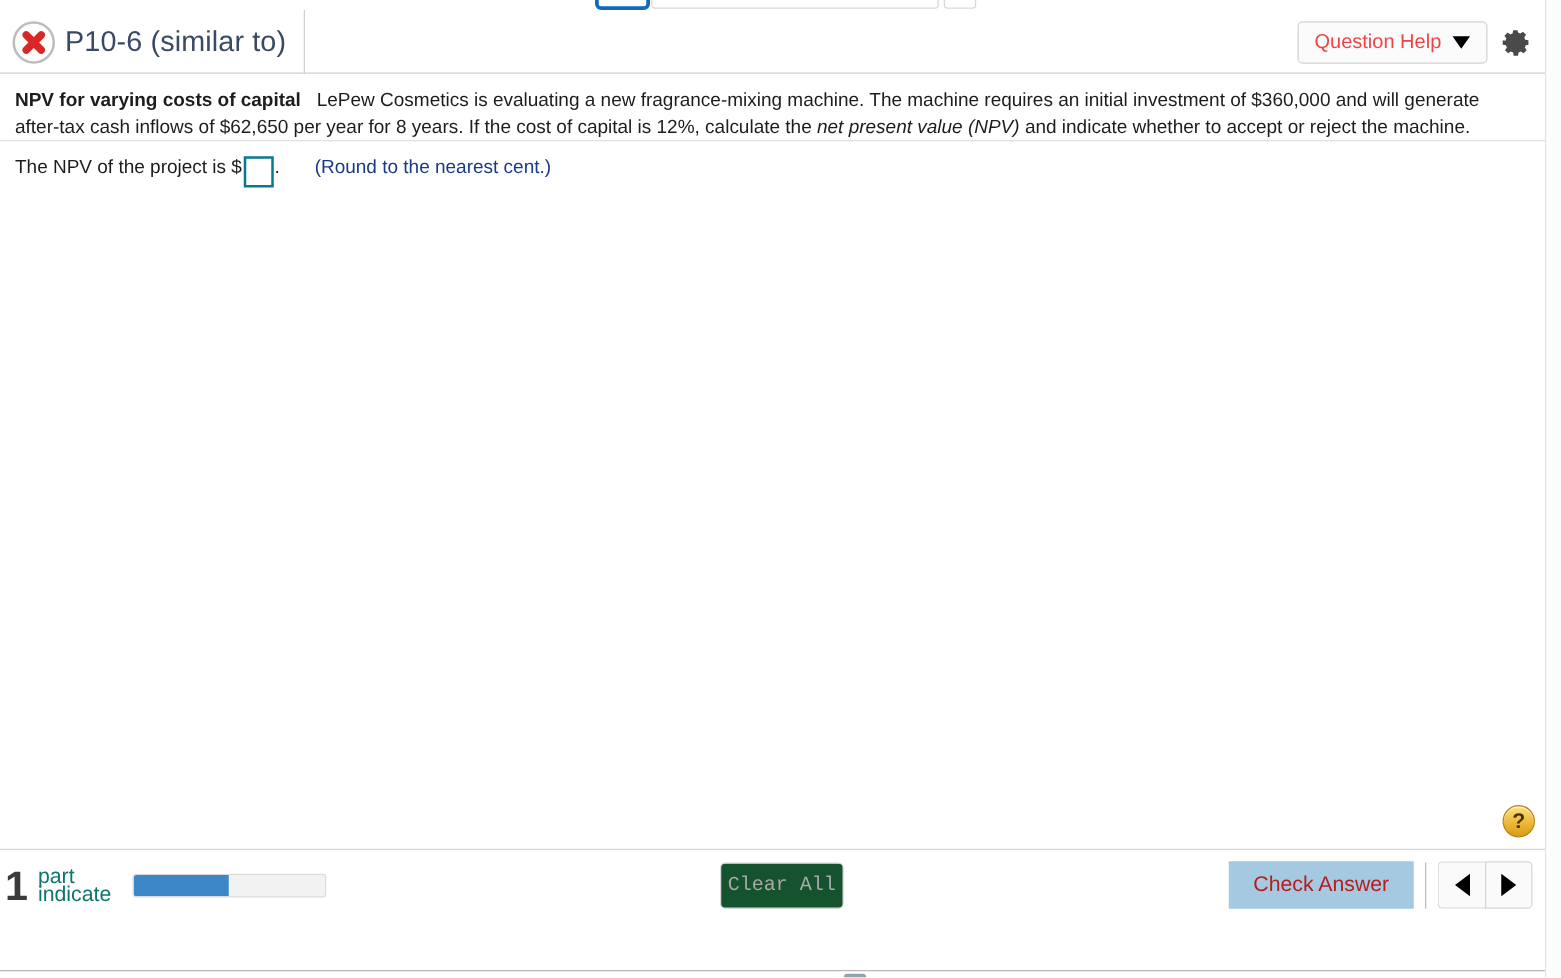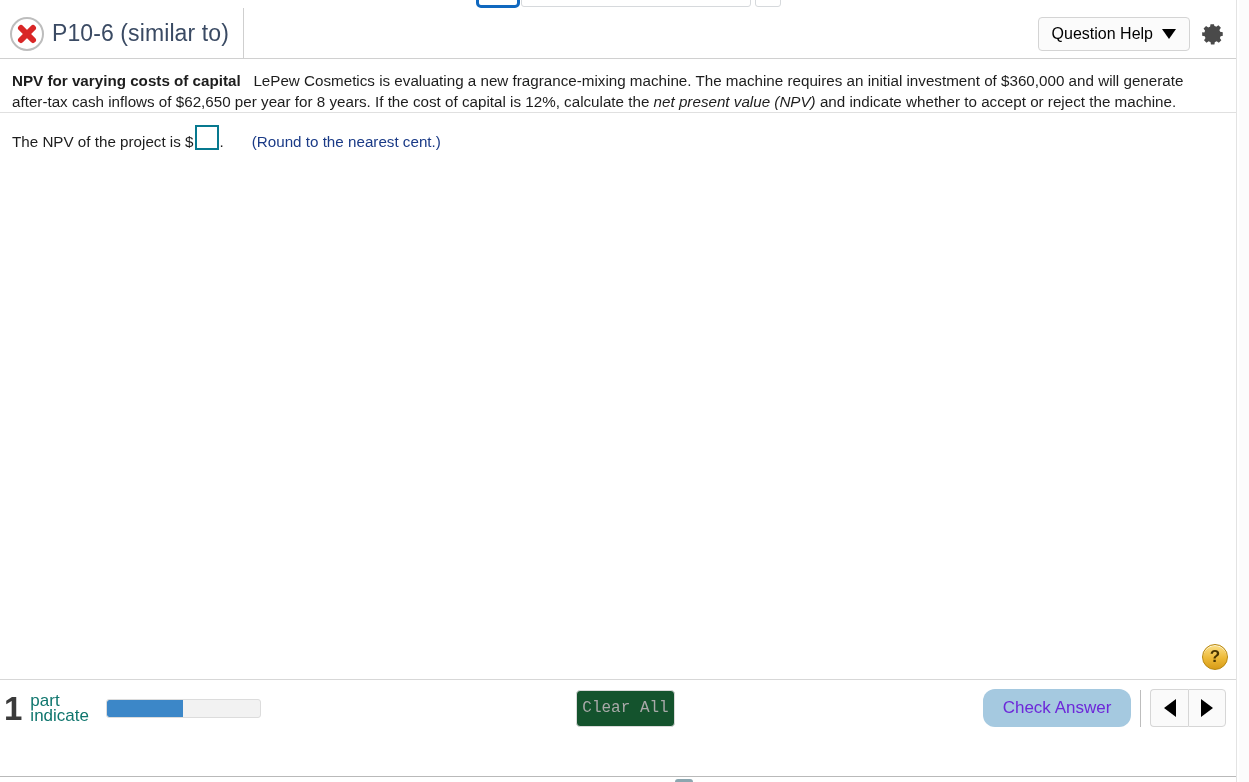--- a/index.html
+++ b/index.html
@@ -130,21 +130,21 @@
   .qhelp-btn {
     display: flex;
     align-items: center;
     gap: 9px;
     height: 34px;
     padding: 0 13px;
     background: #fbfbfb;
     border: 1px solid #d4d4d4;
     border-radius: 4px;
     font-size: 16px;
-    color: #000000;
+    color: #ef4444;
     cursor: pointer;
     white-space: nowrap;
   }
   .caret-down {
     width: 0; height: 0;
     border-left: 7px solid transparent;
     border-right: 7px solid transparent;
     border-top: 10px solid #000000;
   }
   .gear-icon { width: 26px; height: 26px; cursor: pointer; display: block; }
@@ -160,21 +160,21 @@
     color: #1d1d1d;
     text-align: left;
   }
   .qtext b { font-weight: bold; }
   .qtext i { font-style: italic; }
 
   
   .answer-row {
     padding: 12px 12px 0 12px;
     display: flex;
-    align-items: flex-end;
+    align-items: flex-start;
     font-size: 15.2px;
     color: #1d1d1d;
   }
   .ans-input {
     width: 24px;
     height: 25px;
     border: 2px solid #07798f;
     background: #ffffff;
     margin: 0 1px 0 1px;
     outline: none;
@@ -283,22 +283,22 @@
     position: absolute;
     right: 10px;
     display: flex;
     align-items: center;
     gap: 0;
   }
   .check-btn {
     width: 148px; height: 38px;
     background: #a5c9e0;
     border: none;
-    border-radius: 12px;
-    color: #6d28d9;
+    border-radius: 0;
+    color: #b91c1c;
     font-size: 17px;
     font-family: "Liberation Sans", sans-serif;
     cursor: default;
   }
   .nav-sep {
     width: 1px;
     height: 37px;
     background: #bdbdbd;
     margin: 0 9px;
   }

